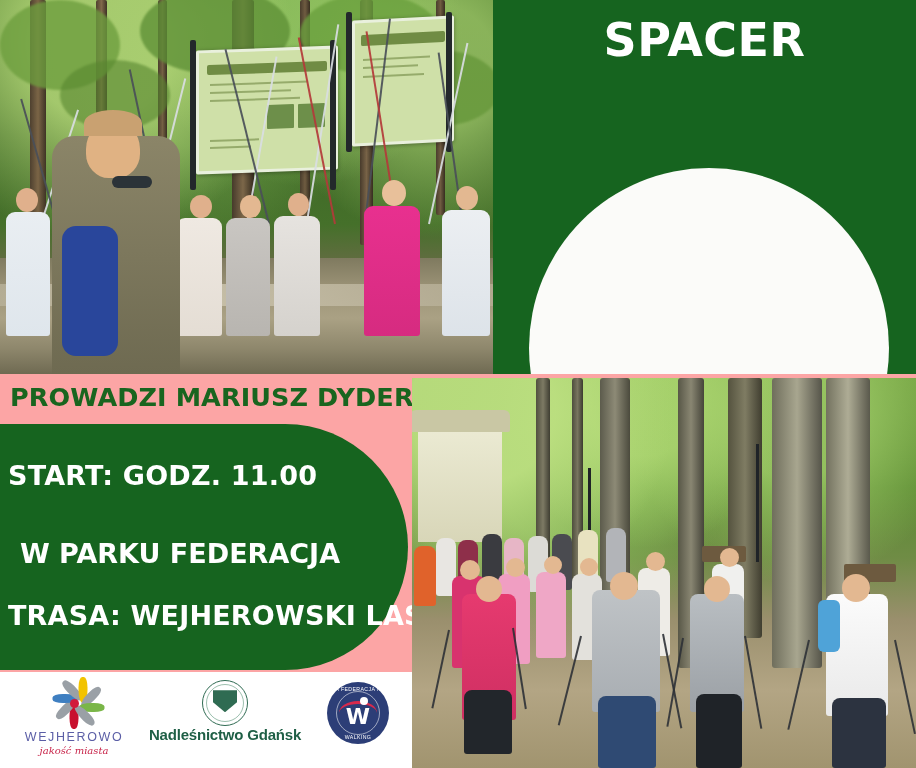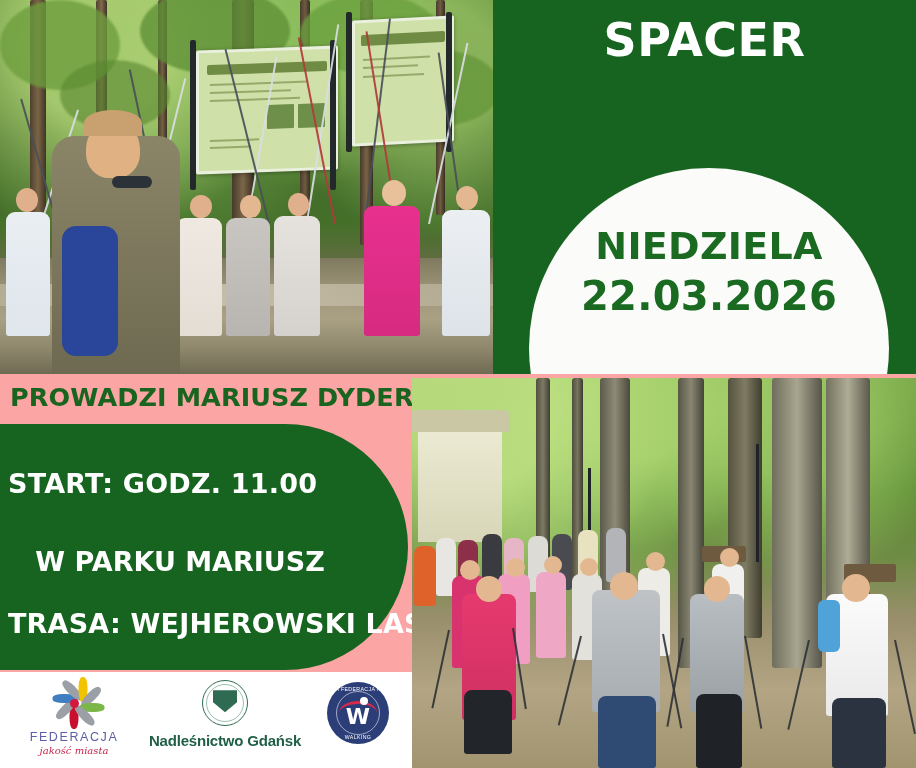--- a/index.html
+++ b/index.html
@@ -75,21 +75,21 @@
     white-space:nowrap;
   }
 
   
   .panel-info{
     position:absolute;left:-40px;top:424px;width:448px;height:246px;
     background:#16641f;
     border-radius:0 210px 210px 0;
   }
   .info-body{
-    position:absolute;left:40px;top:12px;width:370px;height:216px;
+    position:absolute;left:40px;top:4px;width:370px;height:216px;
     color:#ffffff;font-family:"DejaVu Sans",sans-serif;font-weight:700;
   }
   .info-l1{position:absolute;left:8px;top:32px;font-size:27px;letter-spacing:.2px;white-space:nowrap;}
   .info-l2{position:absolute;left:0;right:26px;top:72px;font-size:27px;text-align:center;}
   .info-l3{position:absolute;left:0;right:10px;top:110px;font-size:27px;text-align:center;}
   .info-l4{position:absolute;left:8px;top:172px;font-size:27px;letter-spacing:.2px;white-space:nowrap;}
 
   
   .photo-bottom{
     position:absolute;left:412px;top:378px;width:504px;height:390px;
@@ -130,21 +130,21 @@
   .wej-tag{font-family:"DejaVu Serif",serif;font-style:italic;font-size:10px;color:#c8254a;margin-top:1px;}
 
   .nad{left:140px;top:8px;width:170px;}
   .nad-mark{position:relative;width:44px;height:44px;margin:0 auto;
     border:1.5px solid #2f6b52;border-radius:50%;background:#fff;}
   .nad-shield{position:absolute;left:50%;top:46%;transform:translate(-50%,-50%);
     width:24px;height:22px;background:#2f6b52;
     clip-path:polygon(0 0,100% 0,100% 55%,50% 100%,0 55%);}
   .nad-ring{position:absolute;inset:3px;border:1px solid #4a8a6c;border-radius:50%;opacity:.55;}
   .nad-txt{font-family:"Liberation Sans",sans-serif;font-weight:700;font-size:15px;
-    color:#1f5f46;margin-top:6px;letter-spacing:-.2px;}
+    color:#1f5f46;letter-spacing:-.2px;}
 
   .pfnw{left:312px;top:10px;width:92px;}
   .pfnw-mark{position:relative;width:62px;height:62px;margin:0 auto;
     background:#2c3e77;border-radius:50%;}
   .pfnw-inner{position:absolute;inset:9px;border:1.5px solid #fff;border-radius:50%;opacity:.55;}
   .pfnw-w{position:absolute;left:50%;top:56%;transform:translate(-50%,-50%);
     font-family:"DejaVu Sans",sans-serif;font-weight:700;font-size:22px;color:#fff;line-height:1;}
   .pfnw-swoosh{position:absolute;left:12px;top:19px;width:38px;height:9px;
     border-top:3px solid #d8294c;border-radius:50%/100% 100% 0 0;}
   .pfnw-ball{position:absolute;left:33px;top:15px;width:8px;height:8px;background:#fff;border-radius:50%;}
@@ -232,32 +232,28 @@
     <div class="guide" style="left:84px;bottom:238px;width:58px;height:26px;background:#c9a171;border-radius:50% 50% 0 0;"></div>
     <div class="guide" style="left:62px;bottom:18px;width:56px;height:130px;background:#29469b;border-radius:14px;"></div>
     <div class="guide" style="left:112px;bottom:186px;width:40px;height:12px;background:#2b3338;border-radius:6px;"></div>
   </div>
 
   <div class="panel-top">
     <div class="title">
       <div>SPACER</div>
     </div>
     <div class="circle-white"></div>
-    <div class="circle-text">
-      <div>NIEDZIELA</div>
-      <div class="date">22.03.2026</div>
-    </div>
   </div>
 
   <div class="presenter">PROWADZI MARIUSZ DYDERSKI</div>
 
   <div class="panel-info">
     <div class="info-body">
       <div class="info-l1">START: GODZ. 11.00</div>
-      <div class="info-l3">W PARKU MARIUSZ</div>
+      <div class="info-l3">W PARKU FEDERACJA</div>
       <div class="info-l4">TRASA: WEJHEROWSKI LAS</div>
     </div>
   </div>
 
   <div class="photo-bottom">
     <div class="pb-bg"></div>
 
     <div class="pb-chapel"></div>
 
     <div class="pb-trunk" style="left:188px;width:30px;height:300px;background:linear-gradient(90deg,#5c5b4c,#8d8a76,#4b4a3d);"></div>
@@ -332,21 +328,21 @@
         <div class="wej-ray" style="transform:rotate(0deg) translateX(-50%);background:#c8102e;"></div>
         <div class="wej-ray" style="transform:rotate(45deg) translateX(-50%);background:#9aa0a6;"></div>
         <div class="wej-ray" style="transform:rotate(90deg) translateX(-50%);background:#3f7fc1;"></div>
         <div class="wej-ray" style="transform:rotate(135deg) translateX(-50%);background:#9aa0a6;"></div>
         <div class="wej-ray" style="transform:rotate(180deg) translateX(-50%);background:#f2c300;"></div>
         <div class="wej-ray" style="transform:rotate(225deg) translateX(-50%);background:#9aa0a6;"></div>
         <div class="wej-ray" style="transform:rotate(270deg) translateX(-50%);background:#7ab648;"></div>
         <div class="wej-ray" style="transform:rotate(315deg) translateX(-50%);background:#9aa0a6;"></div>
         <div class="wej-dot"></div>
       </div>
-      <div class="wej-name">FEDERACJA</div>
+      <div class="wej-name">WEJHEROWO</div>
       <div class="wej-tag">jakość miasta</div>
     </div>
 
     <div class="logo nad">
       <div class="nad-mark">
         <div class="nad-ring"></div>
         <div class="nad-shield"></div>
       </div>
       <div class="nad-txt">Nadleśnictwo Gdańsk</div>
     </div>

